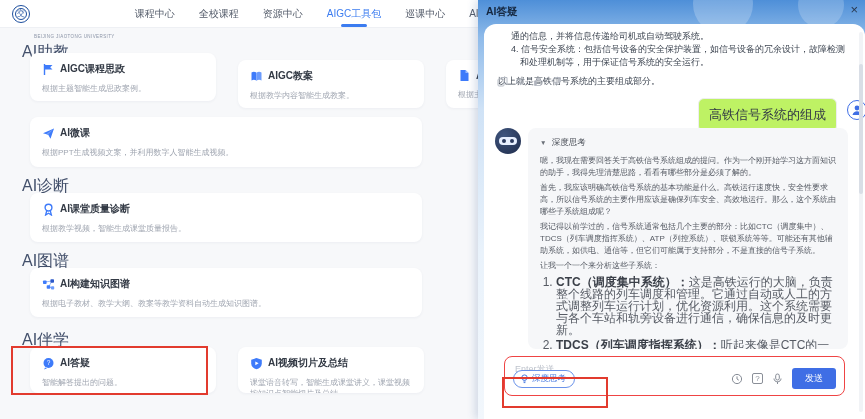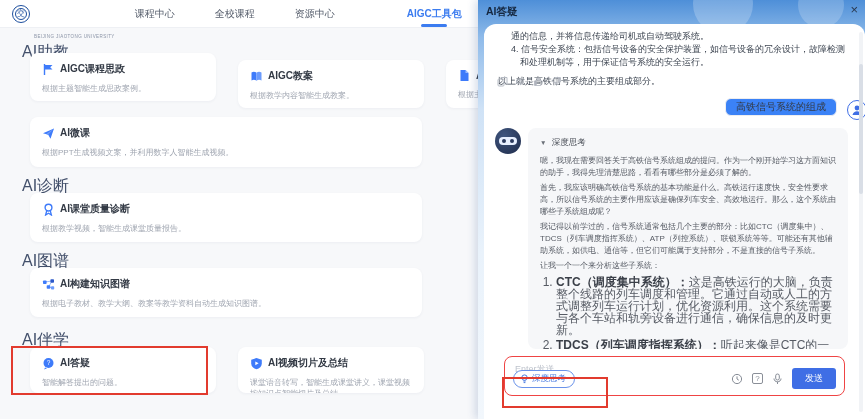--- a/index.html
+++ b/index.html
@@ -11,24 +11,24 @@
   .nav { position:absolute; left:0; top:0; width:865px; height:28px; background:#ffffff;
          border-bottom:1px solid #eef0f4; display:flex; align-items:center; z-index:1; }
   .logo { display:flex; align-items:center; margin-left:12px; }
   .seal { width:18px; height:18px; border-radius:50%; border:1.5px solid #1d4f9e; position:relative;
           display:flex; align-items:center; justify-content:center; color:#1d4f9e; font-size:8px; }
   .seal::after { content:""; position:absolute; inset:2px; border:0.5px solid #1d4f9e; border-radius:50%; }
   .logo-txt { margin-left:4px; display:flex; flex-direction:column; line-height:1;gap:36px; }
   .logo-cn { font-family:"DejaVu Serif","Liberation Serif",serif; font-style:italic; font-weight:bold;
              font-size:11px; color:#1d4f9e; letter-spacing:1px; }
   .logo-en { font-size:4.5px; color:#8a93a6; letter-spacing:0.4px; margin-top:1px; }
-  .nav-items { display:flex; gap:28px; margin-left:14px; }
+  .nav-items { display:flex; gap:12px; margin-left:14px; }
   .nav-item { font-size:10px; color:#555d6b; padding:0 6px; position:relative; height:28px;
               display:flex; align-items:center; white-space:nowrap; cursor:pointer; }
-  .nav-item.active { color:#3b7cf0; font-weight:bold;margin-left:32px; }
+  .nav-item.active { color:#3b7cf0; font-weight:normal; }
   .nav-item.active::after { content:""; position:absolute; left:50%; transform:translateX(-50%);
               bottom:1px; width:26px; height:3px; border-radius:2px; background:#3b7cf0; }
 
   
   .sec-title { position:absolute; left:22px; font-size:16px; color:#43506b;text-align:right; }
   .card { position:absolute; background:#ffffff; border-radius:8px; box-shadow:0 1px 3px rgba(30,50,90,.05);
           padding:9px 12px; overflow:hidden; }
   .card-head { display:flex; align-items:center; gap:5px; }
   .card-title { font-size:10px; font-weight:bold; color:#333a45; white-space:nowrap; }
   .card-desc { margin-top:7px; font-size:8px; line-height:11px; color:#a0a6b1; }
@@ -49,22 +49,22 @@
 
   .prev-msg { position:absolute; left:14px; top:6px; width:352px; font-size:9px; line-height:13px; color:#3e4652; }
   .pm-cont { padding-left:13px; }
   .pm-li { padding-left:22px; text-indent:-9px; }
   .pm-close { margin-top:6px; }
 
   .msg-tools { position:absolute; left:13px; top:52px; display:flex; align-items:center; gap:7px; }
   .msg-tools svg { display:block; }
 
   .user-row { position:absolute; right:0; top:74px; left:0; height:28px; }
-  .user-bubble { position:absolute; right:28px; top:0; background:#3b82f6; border:1px solid #ededf0;
-                 border-radius:6px; padding:1px 10px; font-size:10px; color:#333a45; white-space:nowrap; }
+  .user-bubble { position:absolute; right:28px; top:0; background:#bef264; border:1px solid #ededf0;
+                 border-radius:6px; padding:7px 10px; font-size:13px; color:#333a45; white-space:nowrap; }
   .user-avatar { position:absolute; right:-2px; top:2px; width:20px; height:20px; border-radius:50%;
                  border:1.5px solid #3f6ee5; background:#fff; display:flex; align-items:center; justify-content:center; }
 
   .bot-avatar { position:absolute; left:11px; top:104px; width:26px; height:26px; border-radius:50%;
                 background:radial-gradient(circle at 35% 30%, #3d5araise 0%, #2c3e63 100%);
                 background:radial-gradient(circle at 35% 30%, #40567f, #1f2c4b); }
   .goggle { position:absolute; left:4px; top:9px; width:18px; height:8px; background:#e8f0ff; border-radius:4px; }
   .goggle::before, .goggle::after { content:""; position:absolute; top:2px; width:4px; height:4px;
                 border-radius:50%; background:#2b3a5e; }
   .goggle::before { left:3px; } .goggle::after { right:3px; }

